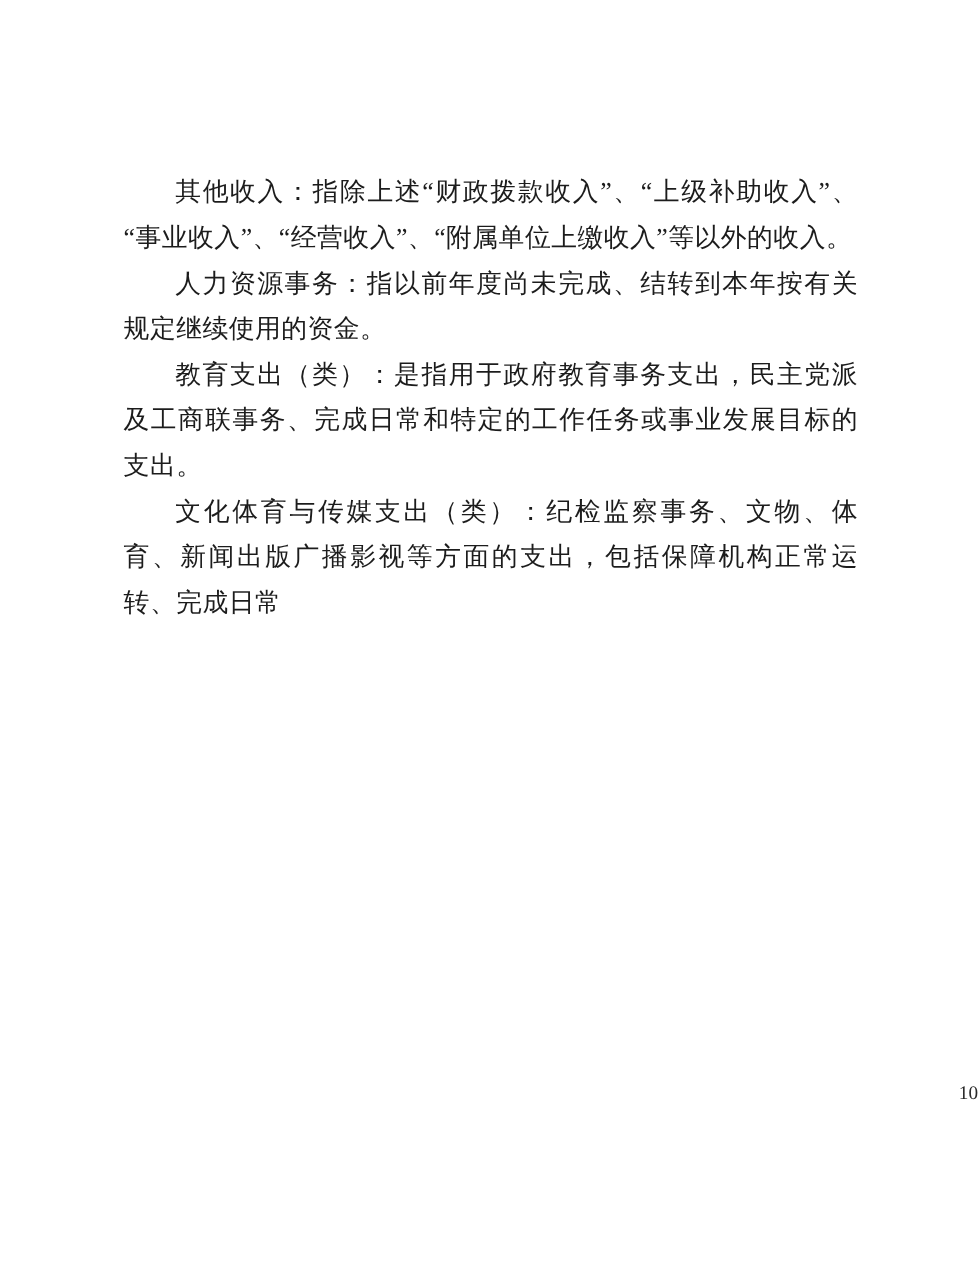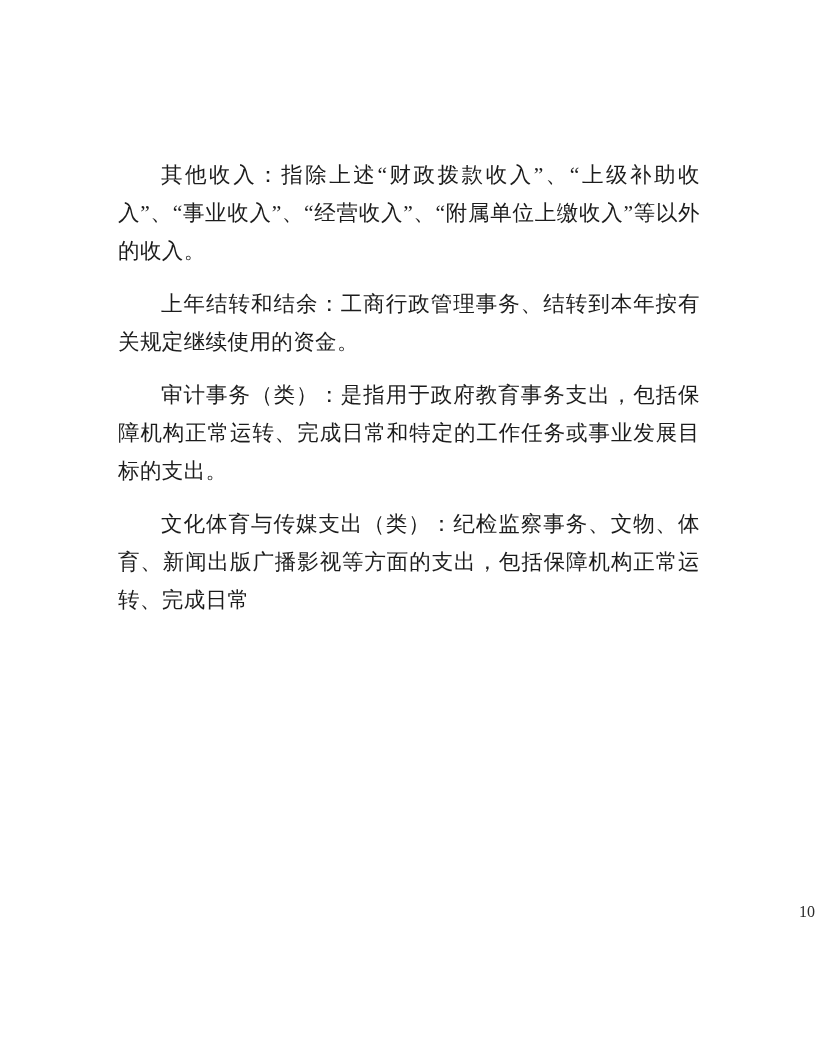--- a/index.html
+++ b/index.html
@@ -16,21 +16,21 @@
     font-family: "Liberation Serif", "DejaVu Serif", serif;
     color: #1c1c1c;
   }
   .content {
     position: absolute;
     left: 103px;
     top: 141px;
     width: 612px;
   }
   .content p {
-    margin: 15px;
+    margin: 0;
     font-size: 21.5px;
     line-height: 38px;
     text-indent: 2em;
     text-align: justify;
     text-justify: inter-ideograph;
     letter-spacing: 0.4px;
     word-break: break-all;
   }
   .page-footer {
     position: absolute;
@@ -41,18 +41,18 @@
     font-size: 16px;
     color: #2a2a2a;
   }
 </style>
 </head>
 <body>
 
 <div class="page">
   <div class="content">
     <p>其他收入：指除上述“财政拨款收入”、“上级补助收入”、“事业收入”、“经营收入”、“附属单位上缴收入”等以外的收入。</p>
-    <p>上年结转和结余：工商行政管理事务、结转到本年按有关规定继续使用的资金。</p>
-    <p>审计事务（类）：是指用于政府教育事务支出，包括保障机构正常运转、完成日常和特定的工作任务或事业发展目标的支出。</p>
+    <p>人力资源事务：指以前年度尚未完成、结转到本年按有关规定继续使用的资金。</p>
+    <p>教育支出（类）：是指用于政府教育事务支出，民主党派及工商联事务、完成日常和特定的工作任务或事业发展目标的支出。</p>
     <p>文化体育与传媒支出（类）：纪检监察事务、文物、体育、新闻出版广播影视等方面的支出，包括保障机构正常运转、完成日常</p>
   </div>
   <div class="page-footer">10</div>
 </div>
 
 </body></html>

